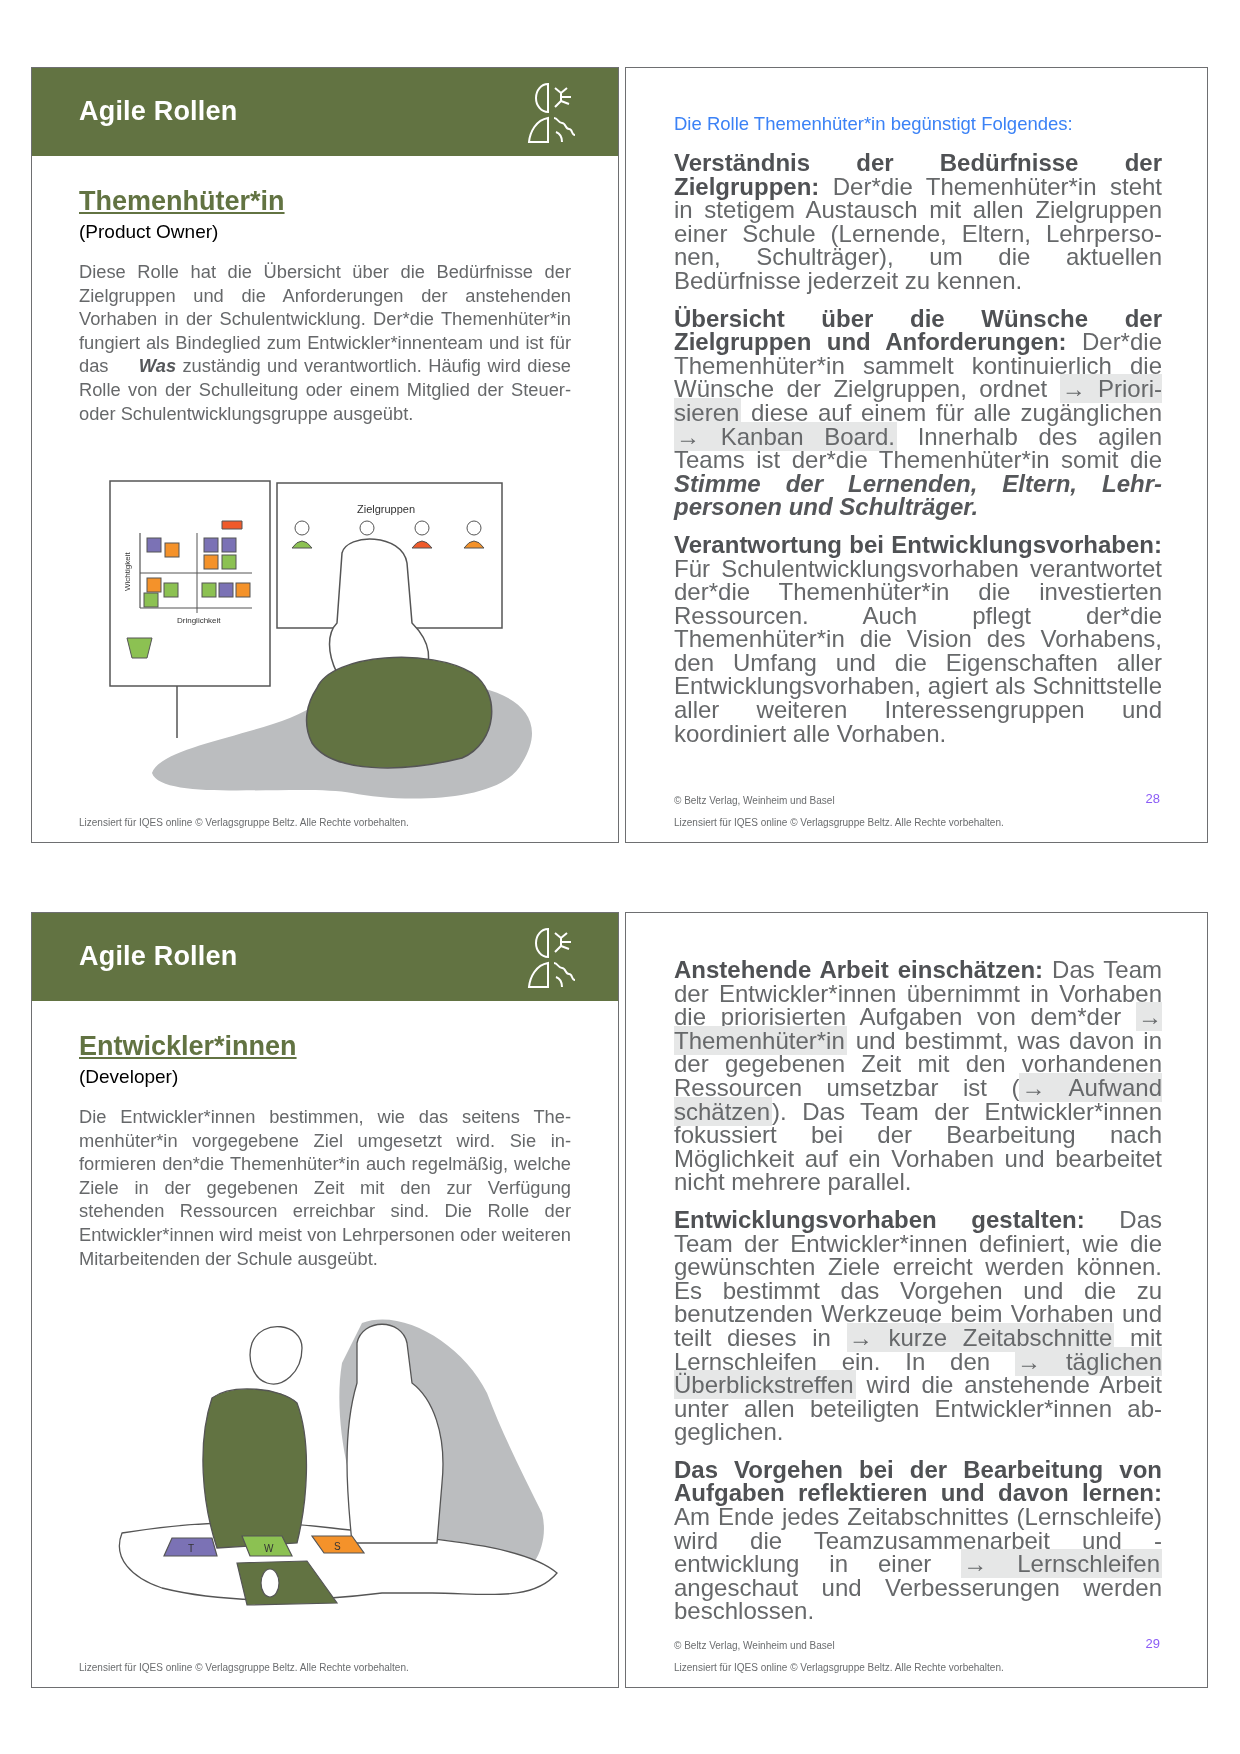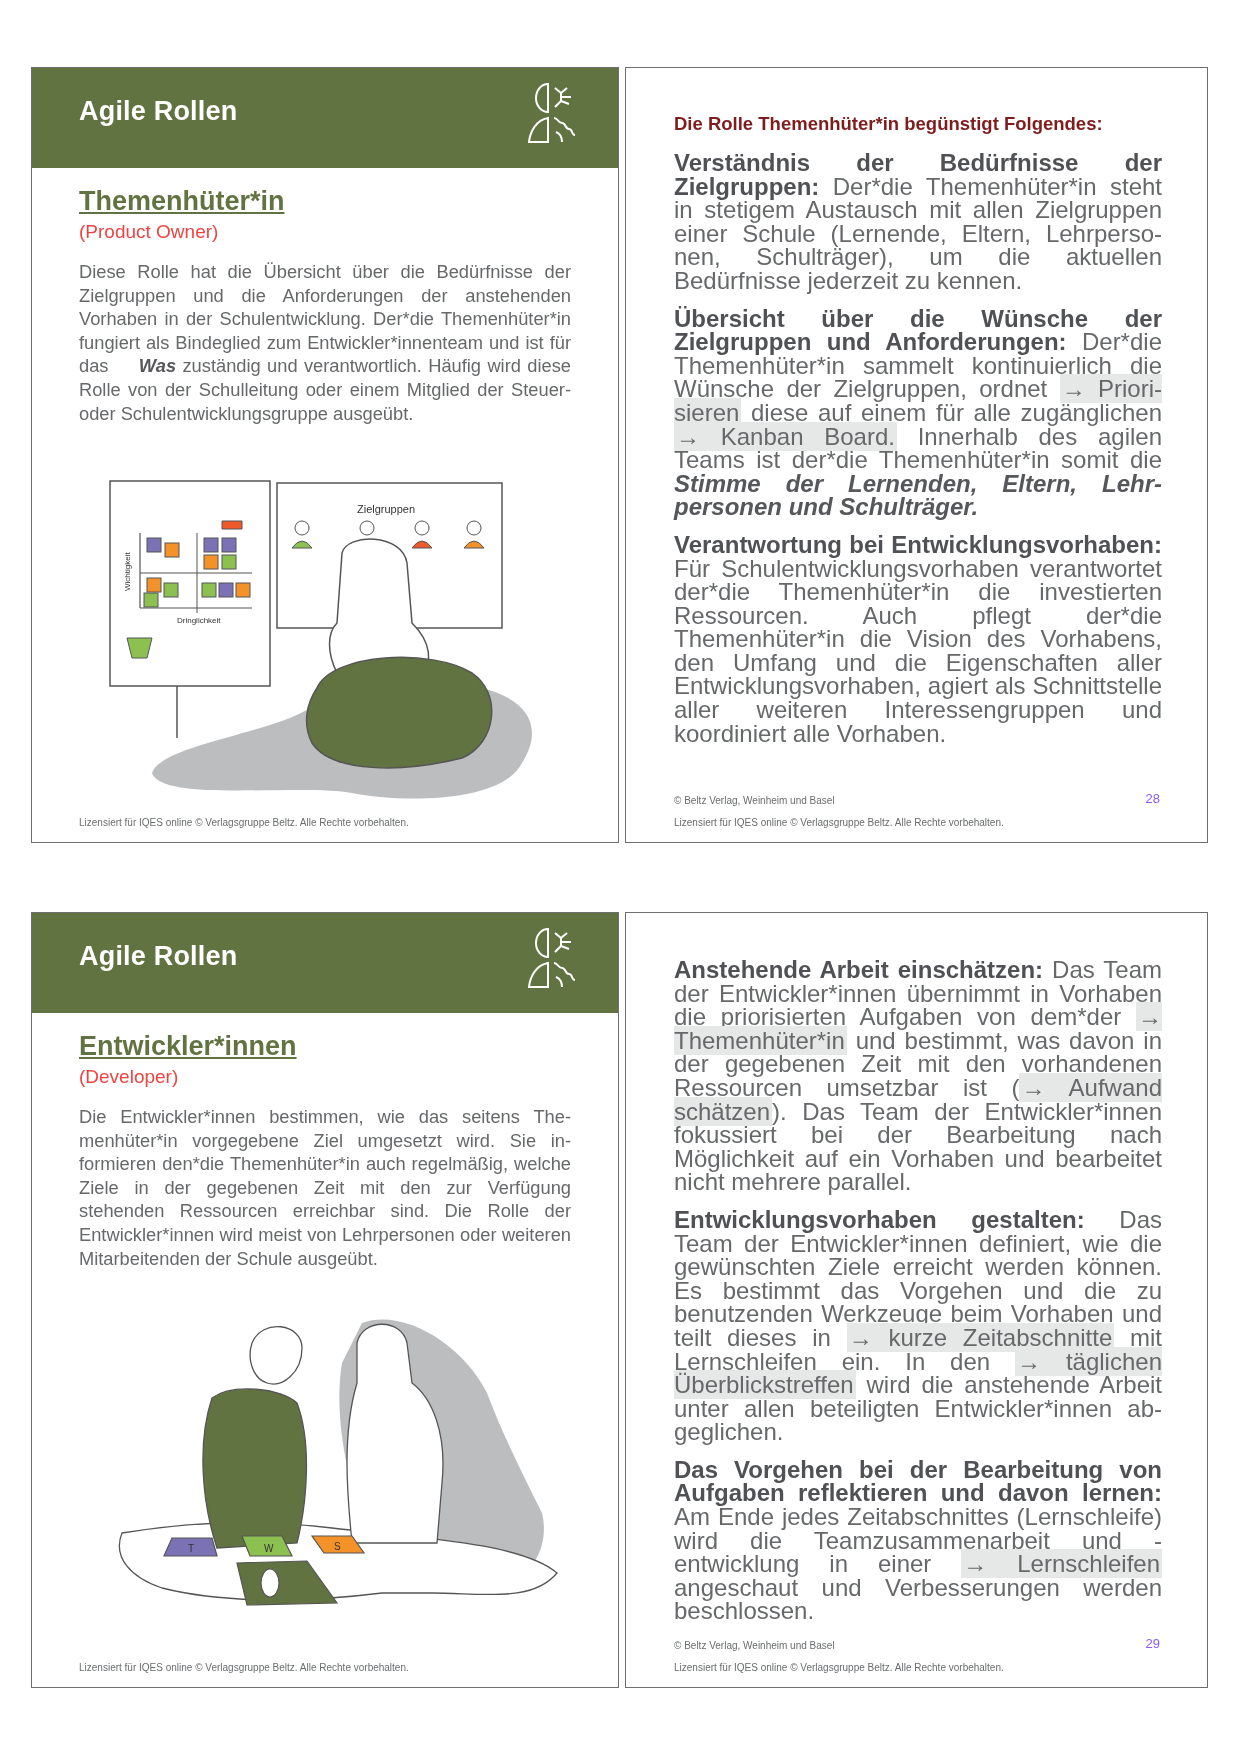--- a/index.html
+++ b/index.html
@@ -2,31 +2,31 @@
 <html><head>
   <meta charset="utf-8">
   <style>
     html, body { margin: 0; padding: 0; background: #ffffff; }
     body { width: 1240px; height: 1754px; position: relative; font-family: "Liberation Sans", "DejaVu Sans", sans-serif; color: #5a5c5e; }
     .card { position: absolute; background: #fff; border: 1.5px solid #6e6f71; box-sizing: border-box; overflow: hidden; }
     .c-left { left: 31px; width: 588px; }
     .c-right { left: 625px; width: 583px; }
     .row-top { top: 67px; height: 776px; }
     .row-bot { top: 912px; height: 776px; }
-    .hdr { position: absolute; left: 0; top: 0; right: 0; height: 100px; background: #627342; }
+    .hdr { position: absolute; left: 0; top: 0; right: 0; height: 88px; background: #627342; }
     .hdr-title { position: absolute; left: 47px; top: 28px; color: #fff; font-weight: bold; font-size: 27px; letter-spacing: 0.2px; }
     .hdr-icon { position: absolute; right: 40px; top: 12px; width: 52px; height: 66px; }
     .role-title { position: absolute; left: 47px; color: #627342; font-weight: bold; font-size: 27px; text-decoration: underline; }
-    .role-sub { position: absolute; left: 47px; font-size: 19px; color: #ef4444; }
+    .role-sub { position: absolute; left: 47px; font-size: 19px; color: #000000; }
     .body-text { position: absolute; left: 47px; width: 492px; font-size: 18.3px; line-height: 23.6px; text-align: justify; color: #66686a; hyphens: manual; }
     .body-text em { font-weight: bold; color: #55575a; margin-left: 24px; }
     .illus { position: absolute; }
     .foot { position: absolute; font-size: 10px; color: #6a6c6e; }
     .rc { position: absolute; left: 48px; width: 488px; }
-    .rc-head { font-weight: bold; font-size: 18.5px; color: #7f1d1d; margin-bottom: 16px; }
+    .rc-head { font-weight: normal; font-size: 18.5px; color: #3b82f6; margin-bottom: 16px; }
     .rc-p { font-size: 24px; line-height: 23.6px; text-align: justify; color: #66686a; margin: 0 0 14px 0; }
     .rc-p b { color: #4f5154; }
     .rc-p i { font-weight: bold; color: #55575a; }
     .ref { background: #e6e7e7; padding: 1px 2px; }
     .pg { position: absolute; right: 47px; font-size: 13px; color: #8b5cf6; }
   </style>
 </head>
 <body>
 
 <div class="card c-left row-top">

